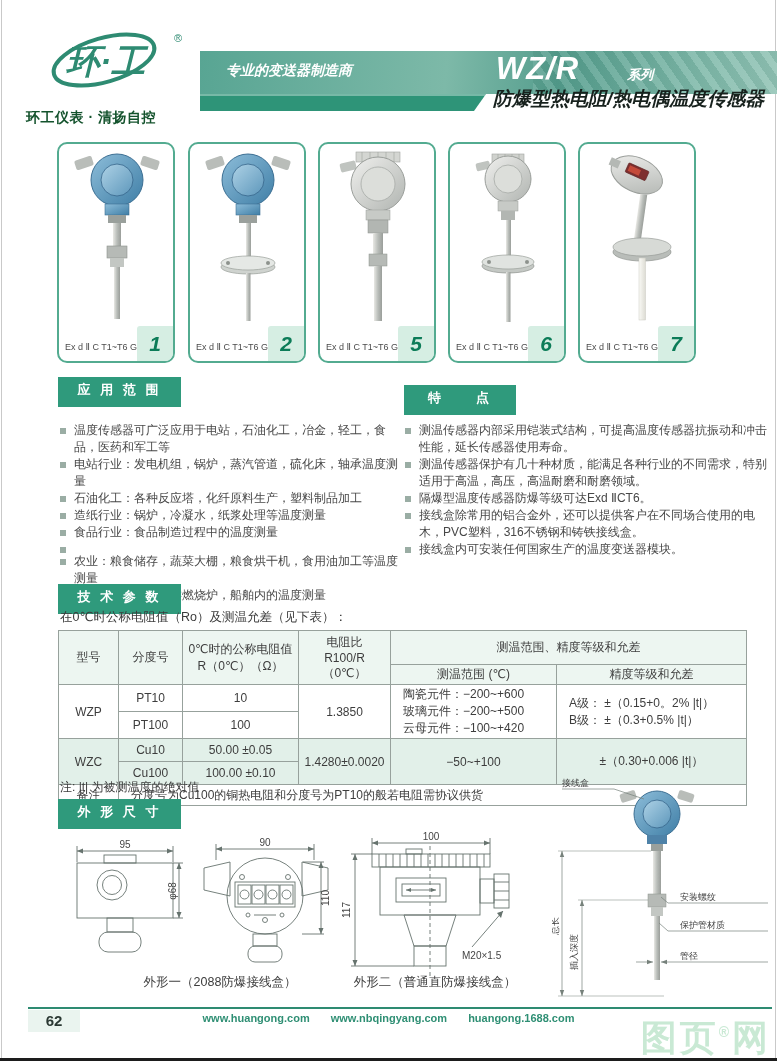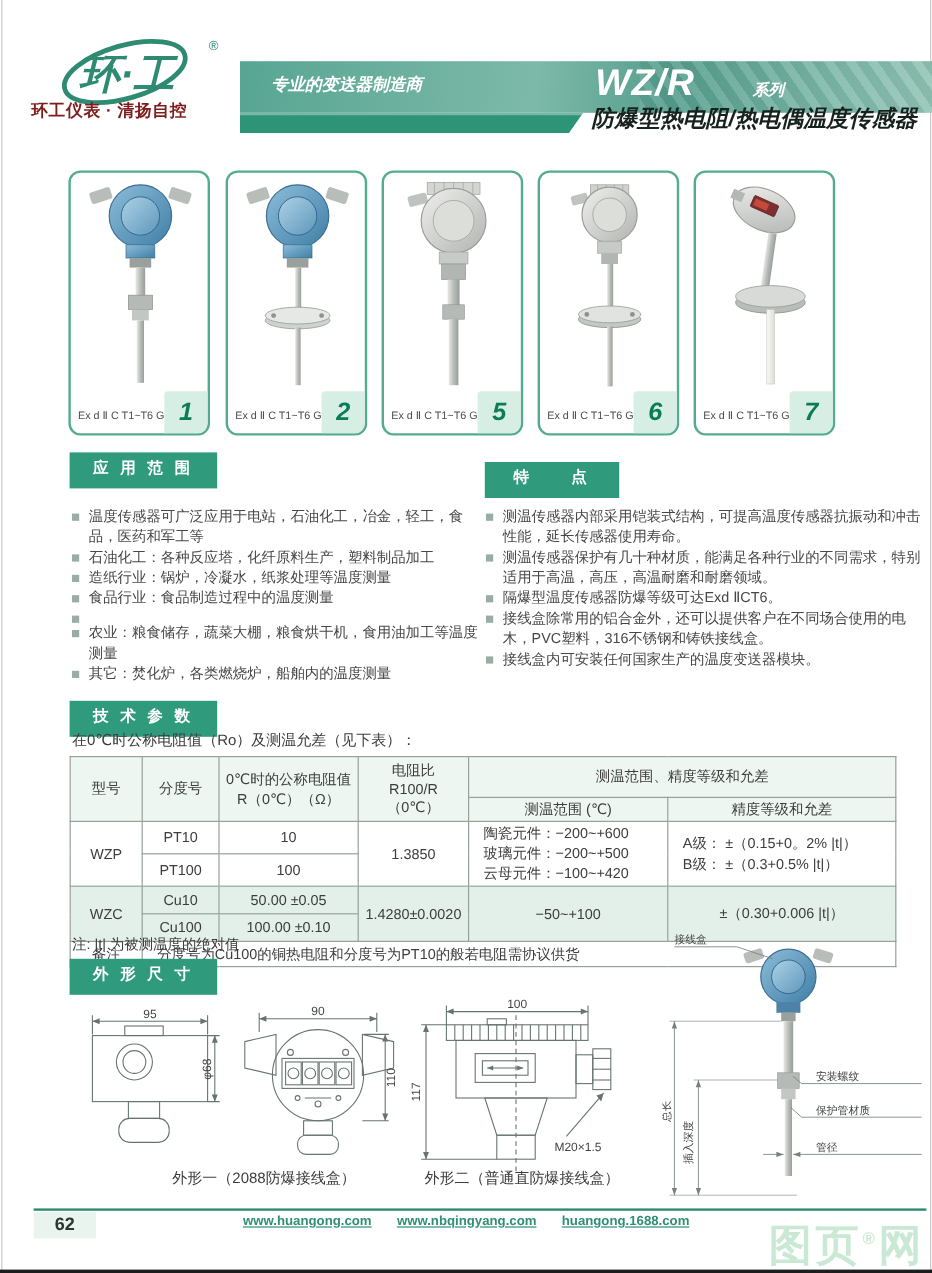--- a/index.html
+++ b/index.html
@@ -9,22 +9,22 @@
     font-family:"Liberation Sans","DejaVu Sans",sans-serif;
     color:#3d3d3d;
   }
   .edge { position:absolute; top:0; bottom:0; width:1px; background:#c9c9c9; }
   .edge.l { left:1px; } .edge.r { right:1px; }
   .bottom-rule { position:absolute; left:0; right:0; bottom:0; height:3px; background:#1d1d1d; }
 
   
   .logo-wrap { position:absolute; left:26px; top:28px; width:170px; height:92px; }
   .logo-svg { position:absolute; left:0; top:0; }
-  .logo-caption { position:absolute; left:0; top:56px; width:170px; font-size:14px; font-weight:bold;
-    color:#7f1d1d; letter-spacing:.5px; white-space:nowrap; }
+  .logo-caption { position:absolute; left:0; top:81px; width:170px; font-size:14px; font-weight:bold;
+    color:#14532d; letter-spacing:.5px; white-space:nowrap; }
   .banner { position:absolute; left:200px; top:51px; width:577px; height:43px;
     background:linear-gradient(95deg,#58a593 0%,#7db9a8 40%,#569e8e 58%,#84bcad 82%,#9ecabd 100%);padding-left:40px; }
   .banner::after { content:""; position:absolute; right:0; top:0; bottom:0; width:46%;
     background:repeating-linear-gradient(55deg, rgba(255,255,255,.10) 0 7px, rgba(0,60,45,.08) 7px 15px); }
   .tagline { position:absolute; left:26px; top:11px; font-size:14px; font-style:italic; font-weight:bold; color:#ffffff; z-index:2; }
   .series-wrap { position:absolute; left:296px; top:0; z-index:2; color:#ffffff; font-style:italic; font-weight:bold; white-space:nowrap; }
   .series-main { font-size:31px; letter-spacing:1px; }
   .series-suffix { font-size:13px;margin-left:48px; }
   .bar2 { position:absolute; left:200px; top:94px; width:286px; height:17px; background:#2e9478;
     clip-path:polygon(0 0,100% 0,calc(100% - 12px) 100%,0 100%);
@@ -65,21 +65,21 @@
   .draw line, .draw rect, .draw circle, .draw path { stroke:#66736e; fill:none; stroke-width:.9; }
   .draw polygon { fill:#66736e; stroke:none; }
   .draw text { fill:#444; font-size:10px; stroke:none; }
   .cap { position:absolute; font-size:12.5px; color:#3c3c3c; text-align:center; }
 
   
   .foot-line { position:absolute; left:28px; top:1007px; width:744px; height:2px; background:#2e8b72; }
   .page-no { position:absolute; left:28px; top:1010px; width:52px; height:22px; background:#eaf4ef;
     color:#2a3833; font-weight:bold; font-size:15px; text-align:center; line-height:22px; }
   .urls { position:absolute; left:0; right:0; top:1012px; text-align:center; font-size:11px; font-weight:bold; color:#2f8f74; }
-  .urls span { margin:0 9px;text-decoration:underline; }
+  .urls span { margin:0 9px; }
   .watermark { position:absolute; right:6px; top:1014px; font-size:36px; font-weight:bold;
     color:#c9e9d4; letter-spacing:3px; white-space:nowrap; }
   .watermark sup { font-size:14px; }
 </style>
 </head>
 <body>
 
 <div id="page">
   <div class="edge l"></div>
   <div class="edge r"></div>
@@ -223,20 +223,24 @@
     </svg>
     <div class="cert">Ex d Ⅱ C T1~T6 Gb</div>
     <div class="badge">7</div>
   </div>
 
   <div class="sec-h" style="left:58px; top:377px; width:123px">应 用 范 围</div>
   <div class="blist" style="left:60px; top:406px; width:344px">
     <div class="bullet-item">
         <span class="sq"></span>
         <span>温度传感器可广泛应用于电站，石油化工，冶金，轻工，食品，医药和军工等</span>
+      </div>
+    <div class="bullet-item">
+        <span class="sq"></span>
+        <span>电站行业：发电机组，锅炉，蒸汽管道，硫化床，轴承温度测量</span>
       </div>
     <div class="bullet-item">
         <span class="sq"></span>
         <span>石油化工：各种反应塔，化纤原料生产，塑料制品加工</span>
       </div>
     <div class="bullet-item">
         <span class="sq"></span>
         <span>造纸行业：锅炉，冷凝水，纸浆处理等温度测量</span>
       </div>
     <div class="bullet-item">

